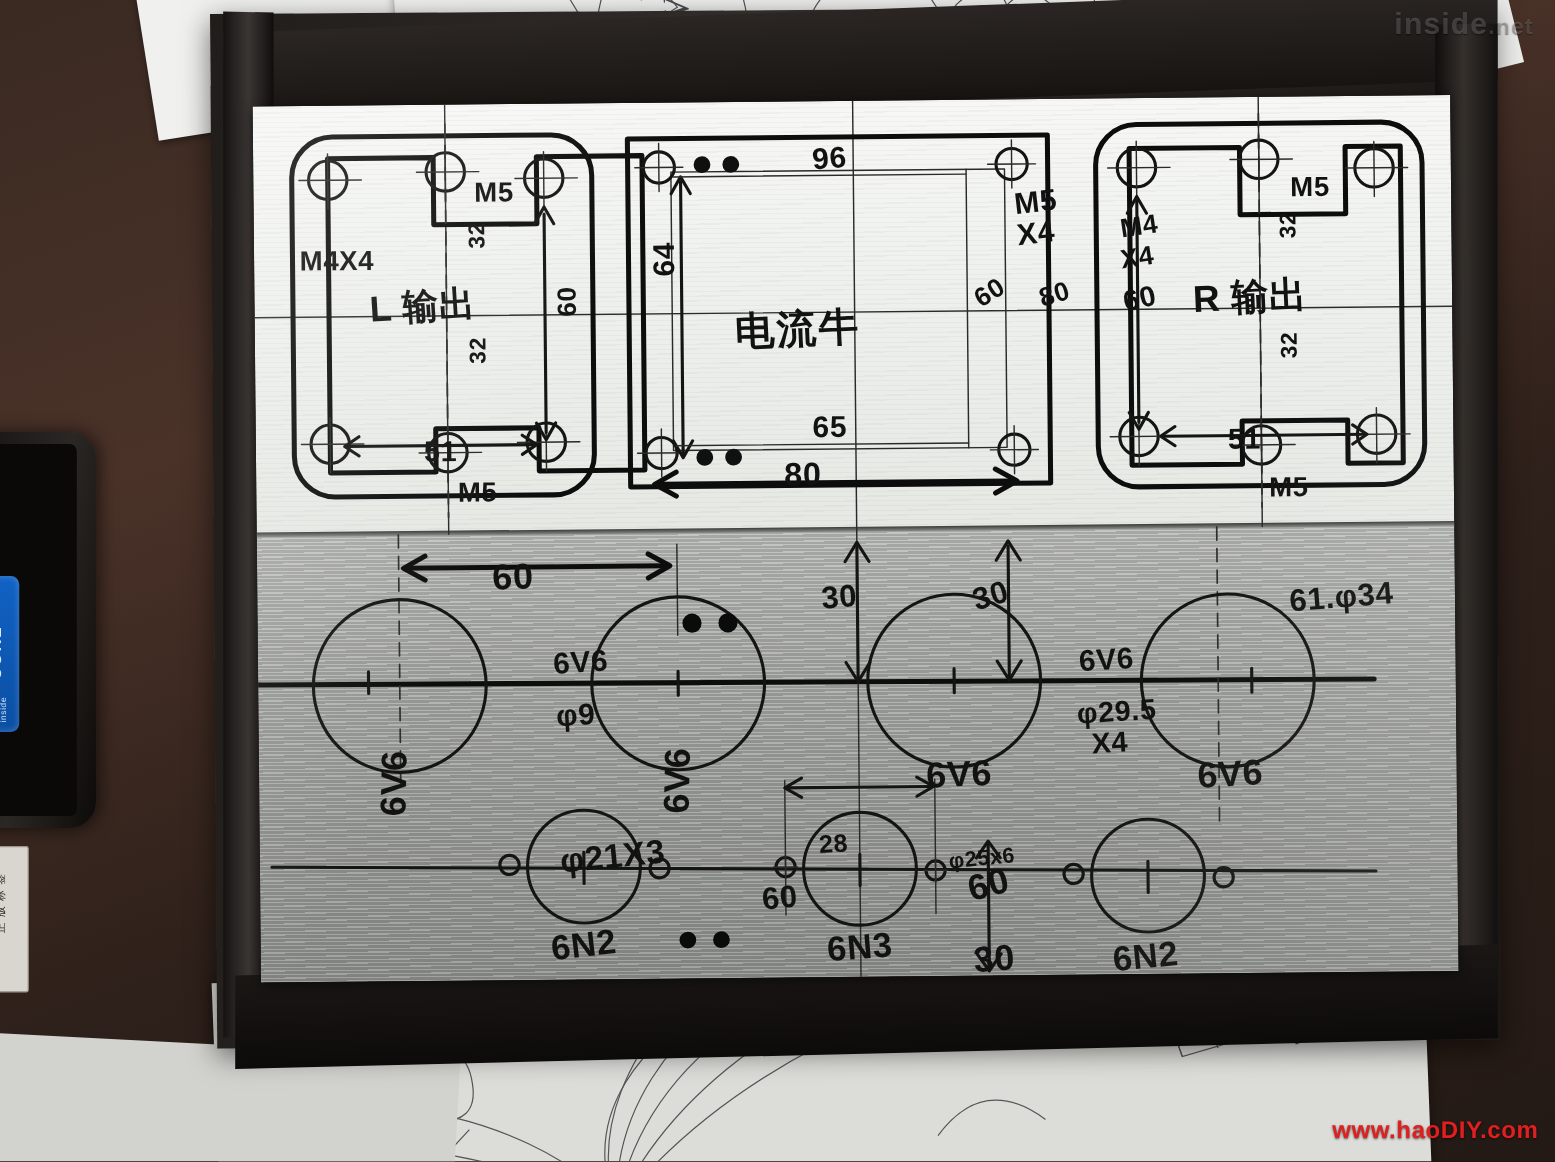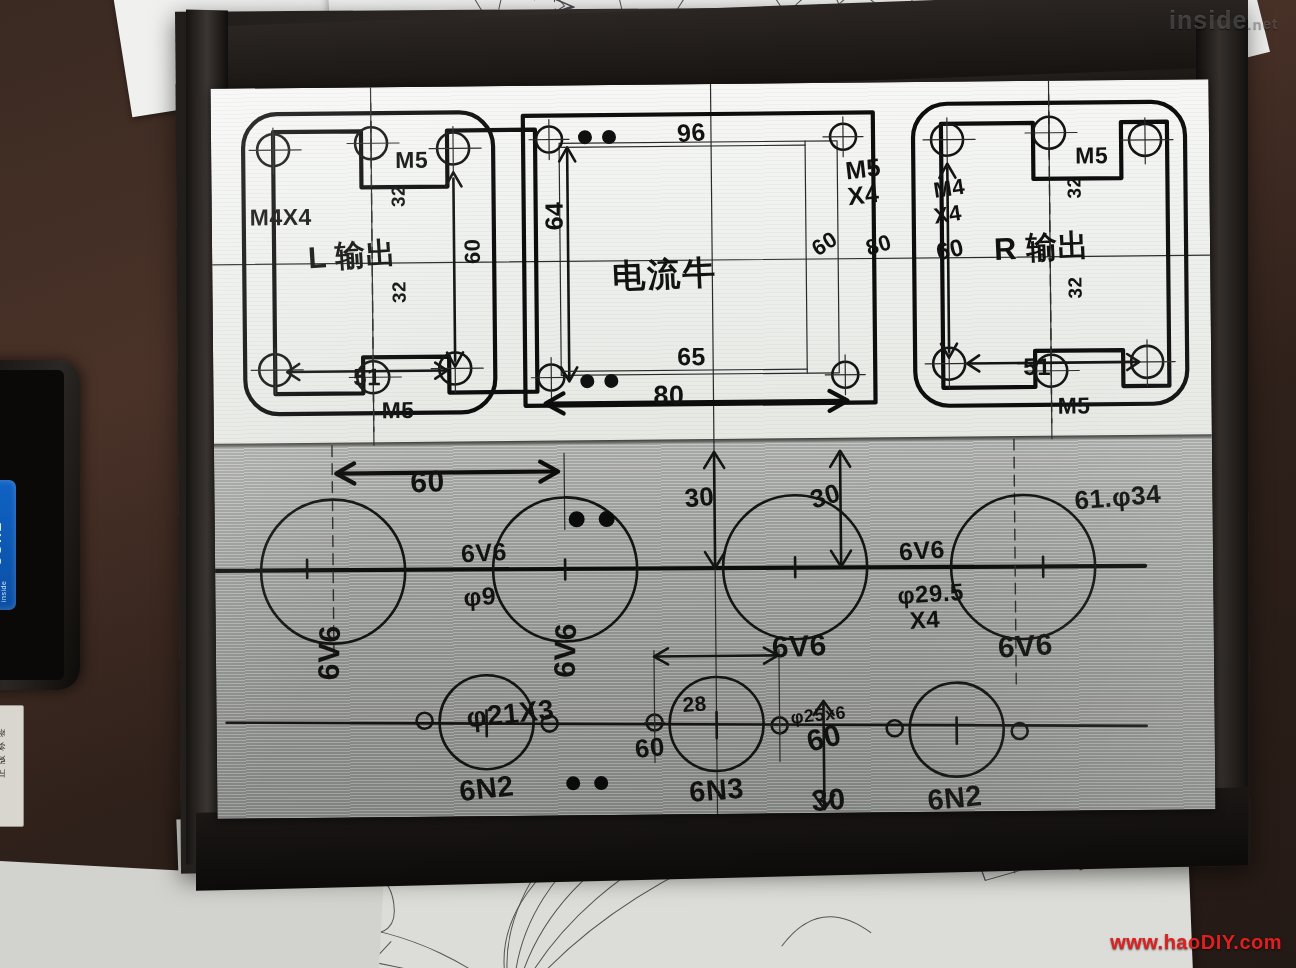--- a/index.html
+++ b/index.html
@@ -89,21 +89,21 @@
   .thin{stroke:#2a2a2a;stroke-width:1.2;}
   .med{stroke:#141414;stroke-width:2.6;}
   .thick{stroke:#0d0d0d;stroke-width:4.2;}
   .dashline{stroke:#2d2d2d;stroke-width:1.4;stroke-dasharray:11 7;}
   .pencil{stroke:#555;stroke-width:1.0;fill:none;}
 
   
   #wm-top{position:absolute;right:18px;top:6px;font-size:25px;font-weight:bold;
       color:rgba(225,225,225,.22);letter-spacing:1px;
       text-shadow:0 1px 1px rgba(0,0,0,.5);}
-  #wm-top .dim{font-size:15px;opacity:.85;}
+  #wm-top .dim{font-size:19px;opacity:.85;}
   #wm-bottom{position:absolute;right:14px;bottom:14px;font-size:20px;
       font-weight:bold;color:#e02020;letter-spacing:.5px;
       text-shadow:0 1px 2px rgba(0,0,0,.65);}
 </style>
 </head>
 <body>
 
 <div id="stage">
 
   <div class="desk"></div>

